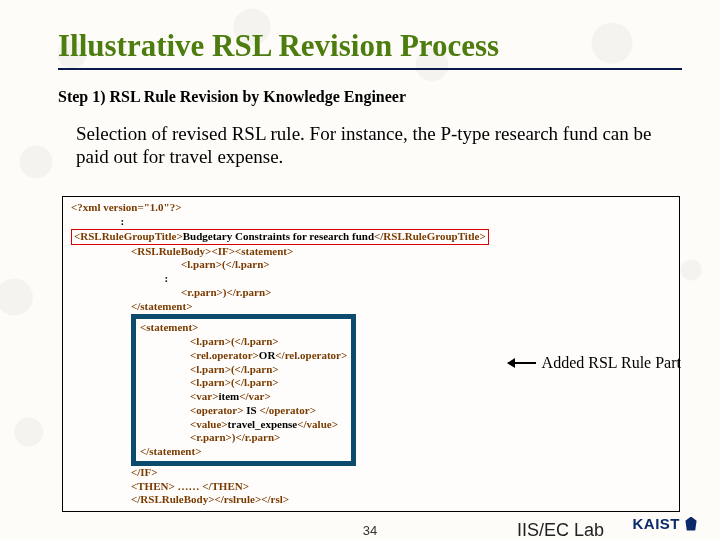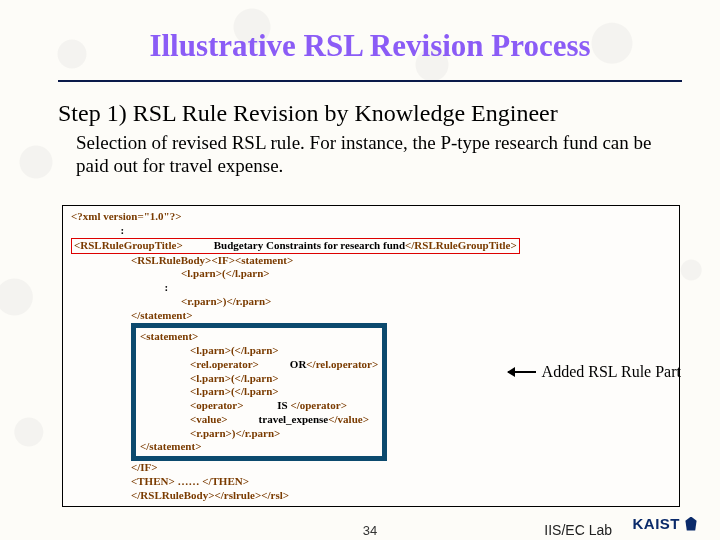--- a/index.html
+++ b/index.html
@@ -30,32 +30,31 @@
   .slide {
     position: relative;
     padding: 28px 38px 20px 58px;
     box-sizing: border-box;
     height: 100%;
   }
   h1.title {
     font-family: Georgia, serif;
     font-size: 31px;
     font-weight: bold;
-    color: #8b5cf6;
+    color: #4d7c0f;
     margin: 0 0 18px 0;
-    text-align: center;
     border-bottom: 2px solid #0a1a4a;
-    padding-bottom: 16px;
+    padding-bottom: 4px;
   }
   .step {
     font-family: Georgia, serif;
-    font-size: 24px;
-    font-weight: normal;
-    color: #000;
-    margin: 0 0 4px 0;
+    font-size: 16px;
+    font-weight: bold;
+    color: #000;
+    margin: 0 0 16px 0;
   }
   .desc {
     font-family: Georgia, serif;
     font-size: 19px;
     color: #000;
     margin: 0 0 28px 18px;
     line-height: 1.22;
   }
   .codebox {
     border: 1px solid #000;
@@ -63,21 +62,21 @@
     font-family: Georgia, serif;
     font-size: 11px;
     line-height: 1.25;
     color: #000;
     position: relative;
     background: rgba(255,255,255,0.4);
     margin-left: 4px;
     margin-right: 2px;
   }
   .codebox .tag { color: #7a3b00; font-weight: bold; }
-  .codebox .txt { color: #000; font-weight: bold; margin-left: 31px; }
+  .codebox .txt { color: #000; font-weight: bold; }
   .codebox .dots { color: #000; font-weight: bold; }
   .hlbox {
     border: 1px solid #d00;
     padding: 0 2px;
     display: inline-block;
   }
   .addbox {
     border: 5px solid #0c4a6e;
     padding: 2px 4px;
     display: inline-block;
@@ -123,23 +122,23 @@
   .footer .pnum {
     position: absolute;
     left: 50%;
     transform: translateX(-50%);
     color: #333;
     font-family: Arial, sans-serif;
     margin-left: 10px;
   }
   .footer .lab {
     position: absolute;
-    right: 108px;
+    right: 116px;
     font-family: Arial, sans-serif;
-    font-size: 14px;
+    font-size: 18px;
     color: #222;
   }
   .footer .logo {
     position: absolute;
     right: 22px;
     bottom: -2px;
     font-family: Arial, sans-serif;
     font-weight: bold;
     font-size: 15px;
     color: #0a2a6a;
@@ -184,20 +183,21 @@
     <span class="ind2"><span class="tag">&lt;r.parn&gt;)&lt;/r.parn&gt;</span></span>
     <span class="ind1"><span class="tag">&lt;/statement&gt;</span></span>
 
     <div style="padding-left:60px;">
       <div class="addbox">
         <div><span class="tag">&lt;statement&gt;</span></div>
         <div style="padding-left:50px;"><span class="tag">&lt;l.parn&gt;(&lt;/l.parn&gt;</span></div>
         <div style="padding-left:50px;"><span class="tag">&lt;rel.operator&gt;</span><span class="txt">OR</span><span class="tag">&lt;/rel.operator&gt;</span></div>
         <div style="padding-left:50px;"><span class="tag">&lt;l.parn&gt;(&lt;/l.parn&gt;</span></div>
         <div style="padding-left:50px;"><span class="tag">&lt;l.parn&gt;(&lt;/l.parn&gt;</span></div>
+        <div style="padding-left:50px;"><span class="tag">&lt;var&gt;</span><span class="txt">item</span><span class="tag">&lt;/var&gt;</span></div>
         <div style="padding-left:50px;"><span class="tag">&lt;operator&gt;</span><span class="txt"> IS </span><span class="tag">&lt;/operator&gt;</span></div>
         <div style="padding-left:50px;"><span class="tag">&lt;value&gt;</span><span class="txt">travel_expense</span><span class="tag">&lt;/value&gt;</span></div>
         <div style="padding-left:50px;"><span class="tag">&lt;r.parn&gt;)&lt;/r.parn&gt;</span></div>
         <div><span class="tag">&lt;/statement&gt;</span></div>
       </div>
     </div>
 
     <span class="ind1"><span class="tag">&lt;/IF&gt;</span></span>
     <span class="ind1"><span class="tag">&lt;THEN&gt; ……    &lt;/THEN&gt;</span></span>
     <span class="ind1"><span class="tag">&lt;/RSLRuleBody&gt;&lt;/rslrule&gt;&lt;/rsl&gt;</span></span>

